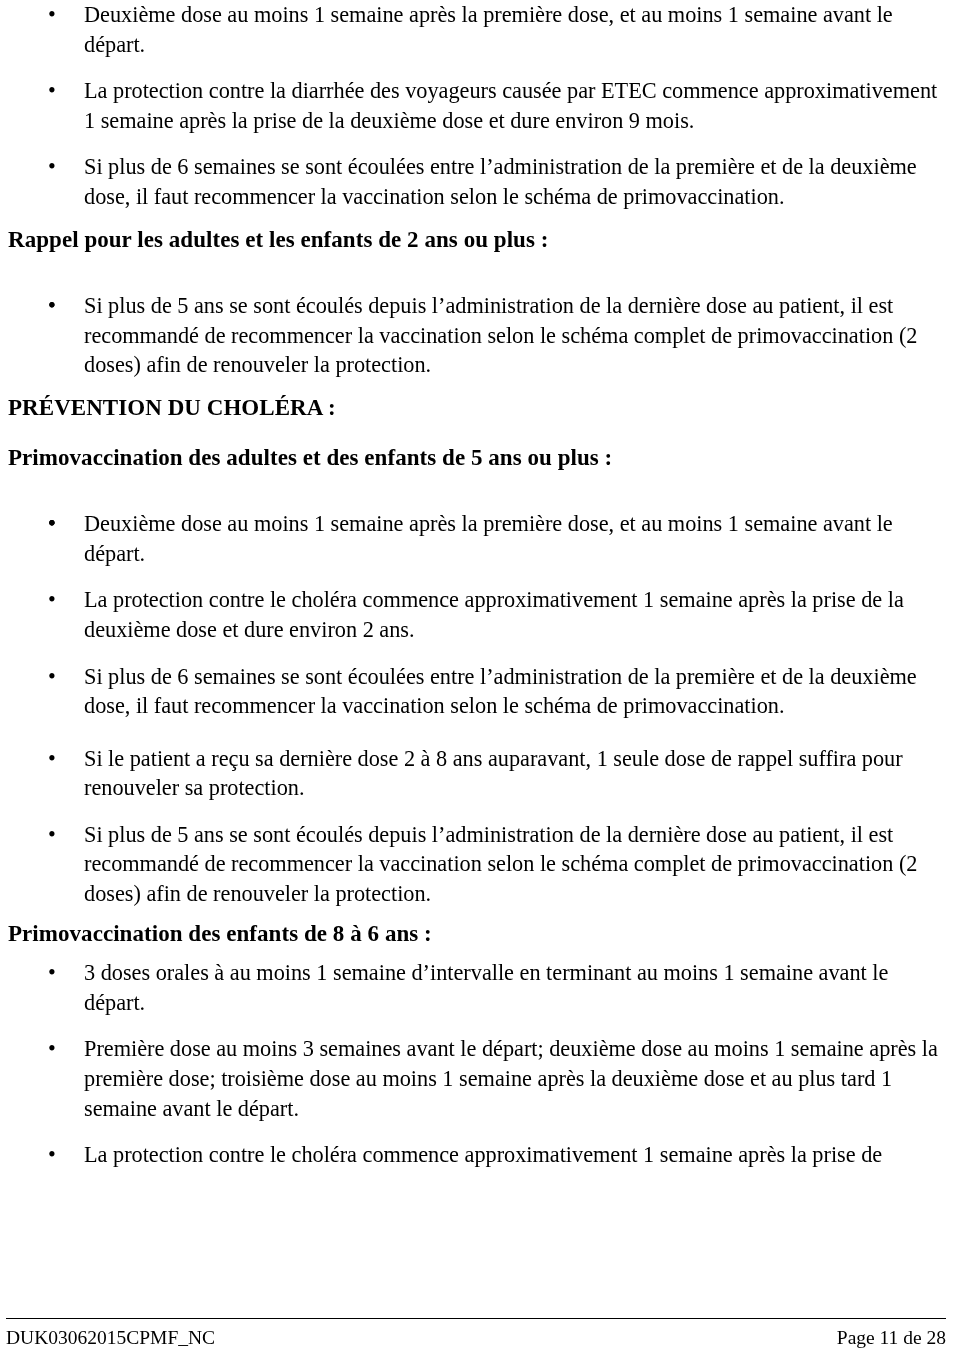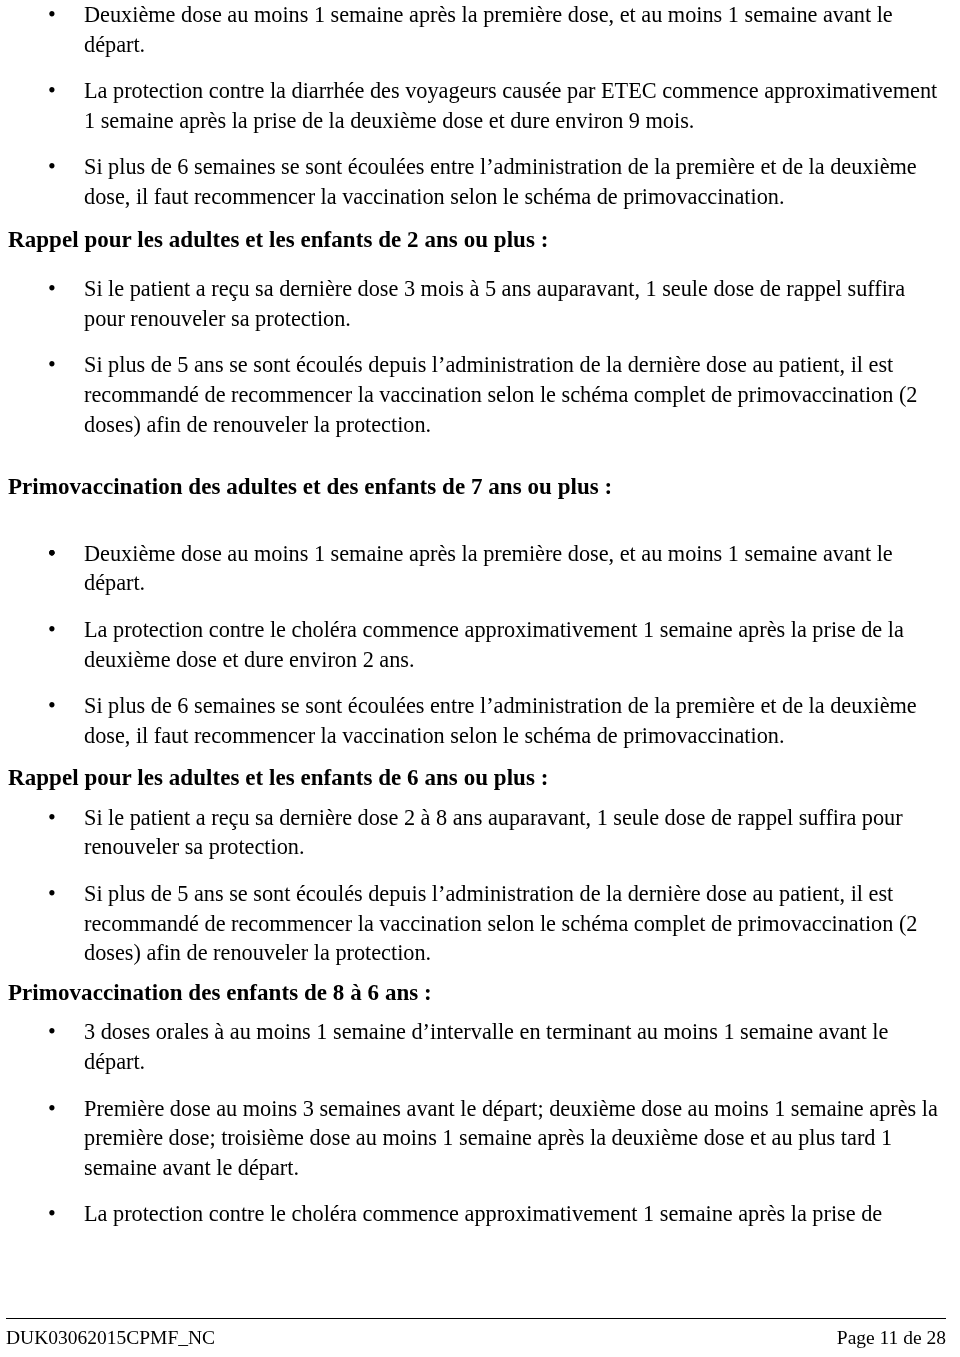--- a/index.html
+++ b/index.html
@@ -119,33 +119,33 @@
     </ul>
 
     <div class="gap-before-heading"></div>
 
     <p class="heading">Rappel pour les adultes et les enfants de 2 ans ou plus :</p>
     <div class="gap-after-heading"></div>
 
     <ul class="bullets">
       <li>
         <span class="bullet-glyph">•</span>
-        <span>Si le patient a reçu sa dernière dose 3 mois à 5 ans auparavant, 1 seule dose de rappel suffira pour renouveler sa protection.</span>
       </li>
       <li>
         <span class="bullet-glyph">•</span>
         <span>Si plus de 5 ans se sont écoulés depuis l’administration de la dernière dose au patient, il est recommandé de recommencer la vaccination selon le schéma complet de primovaccination (2 doses) afin de renouveler la protection.</span>
       </li>
     </ul>
 
     <div class="gap-before-heading"></div>
 
+    <p class="heading">PRÉVENTION DU CHOLÉRA :</p>
     <div class="gap-after-heading"></div>
 
-    <p class="heading">Primovaccination des adultes et des enfants de 7 ans ou plus :</p>
+    <p class="heading">Primovaccination des adultes et des enfants de 5 ans ou plus :</p>
     <div class="gap-after-heading"></div>
 
     <ul class="bullets">
       <li>
         <span class="bullet-glyph">•</span>
       </li>
       <li>
         <span class="bullet-glyph">•</span>
       </li>
       <li>
@@ -157,21 +157,20 @@
         <span>La protection contre le choléra commence approximativement 1 semaine après la prise de la deuxième dose et dure environ 2 ans.</span>
       </li>
       <li>
         <span class="bullet-glyph">•</span>
         <span>Si plus de 6 semaines se sont écoulées entre l’administration de la première et de la deuxième dose, il faut recommencer la vaccination selon le schéma de primovaccination.</span>
       </li>
     </ul>
 
     <div class="gap-before-heading"></div>
 
-    <p class="heading">Rappel pour les adultes et les enfants de 6 ans ou plus :</p>
     <div class="gap-sm"></div>
 
     <ul class="bullets">
       <li>
         <span class="bullet-glyph">•</span>
         <span>Si le patient a reçu sa dernière dose 2 à 8 ans auparavant, 1 seule dose de rappel suffira pour renouveler sa protection.</span>
       </li>
       <li>
         <span class="bullet-glyph">•</span>
         <span>Si plus de 5 ans se sont écoulés depuis l’administration de la dernière dose au patient, il est recommandé de recommencer la vaccination selon le schéma complet de primovaccination (2 doses) afin de renouveler la protection.</span>

